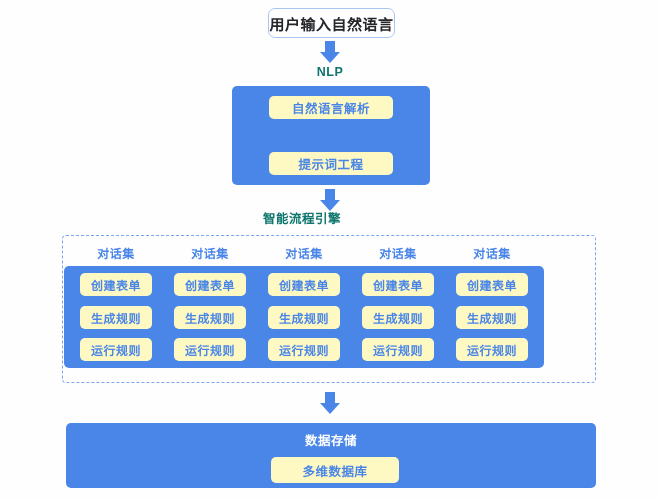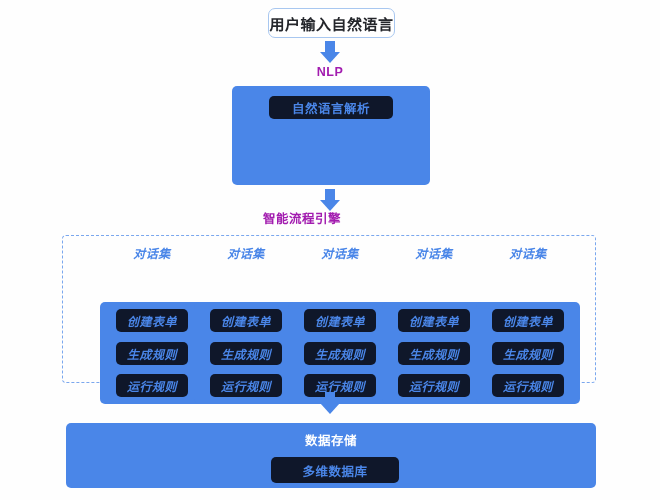--- a/index.html
+++ b/index.html
@@ -55,32 +55,32 @@
     width: 0;
     height: 0;
     border-left: 10px solid transparent;
     border-right: 10px solid transparent;
     border-top: 11px solid #4a86e8;
   }
 
   .stage-label {
     font-size: 12.5px;
     font-weight: bold;
-    color: #a21caf;
+    color: #0f766e;
     letter-spacing: .5px;
   }
 
   .blue-panel {
     background: #4a86e8;
     border-radius: 5px;
     box-sizing: border-box;
   }
 
   .white-chip {
-    background: #0f172a;
+    background: #fef9c3;
     border-radius: 5px;
     color: #4a86e8;
     font-size: 12.5px;
     font-weight: bold;
     letter-spacing: .5px;
     display: flex;
     align-items: center;
     justify-content: center;
     box-sizing: border-box;
   }
@@ -145,23 +145,22 @@
     position: absolute;
     left: 62px;
     top: 235px;
     width: 534px;
     height: 148px;
     border: 1.4px dashed #7aa7ee;
     border-radius: 4px;
     box-sizing: border-box;
     display: flex;
     align-items: flex-start;
-    justify-content: flex-end;
-    padding: 8px 20px 0 6px;
-    font-style: italic;
+    justify-content: flex-start;
+    padding: 8px 14px 0 6px;
   }
 
   .dialog-col {
     display: flex;
     flex-direction: column;
     align-items: center;
     width: 94px;
   }
 
   .dialog-col-title {
@@ -174,21 +173,20 @@
 
   .dialog-col .blue-panel {
     width: 104px;
     height: 102px;
     padding: 7px 0;
     display: flex;
     flex-direction: column;
     align-items: center;
     justify-content: space-between;
     box-sizing: border-box;
-    margin-top: 36px;
   }
 
   .dialog-col .white-chip {
     width: 72px;
     height: 23px;
     font-size: 12px;
   }
 
   #arrow-3 {
     position: absolute;
@@ -243,20 +241,21 @@
     <span class="shaft"></span>
     <span class="head"></span>
   </div>
 
   <div id="nlp-label">
     <span class="stage-label">NLP</span>
   </div>
 
   <div id="nlp-panel" class="blue-panel">
     <div class="white-chip">自然语言解析</div>
+    <div class="white-chip">提示词工程</div>
   </div>
 
   <div id="arrow-2" class="arrow-down">
     <span class="shaft"></span>
     <span class="head"></span>
   </div>
 
   <div id="flow-engine-label">
     <span class="stage-label">智能流程引擎</span>
   </div>

